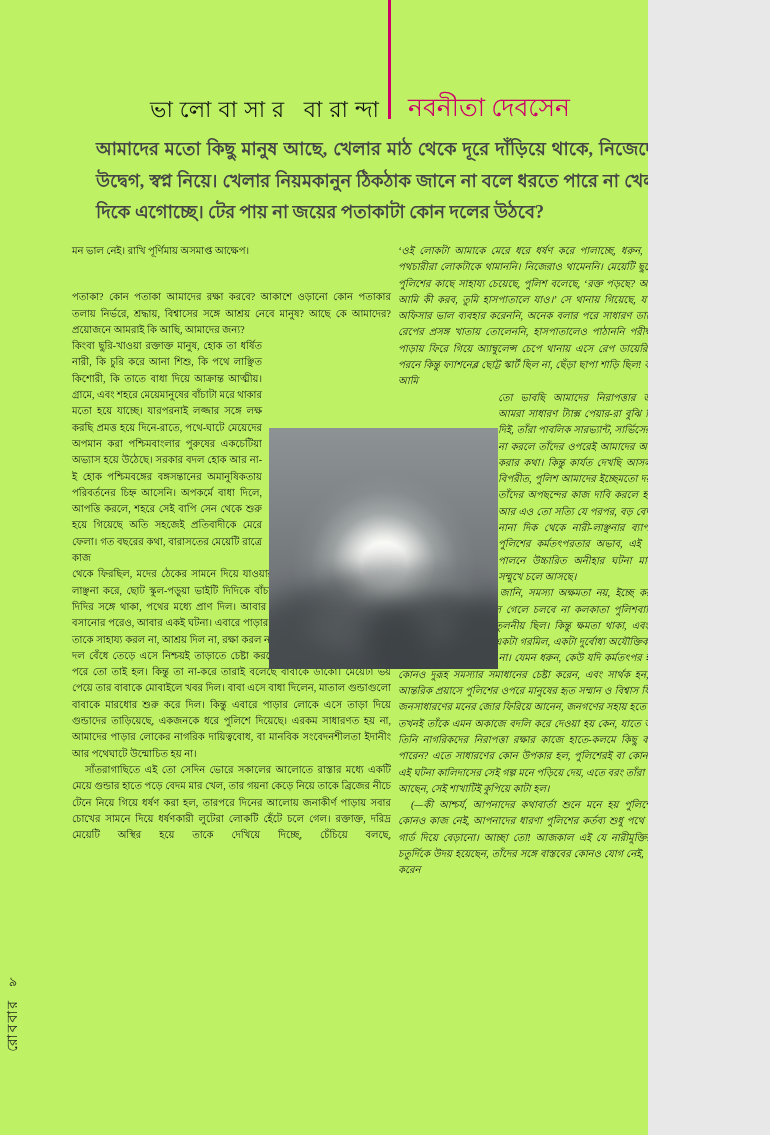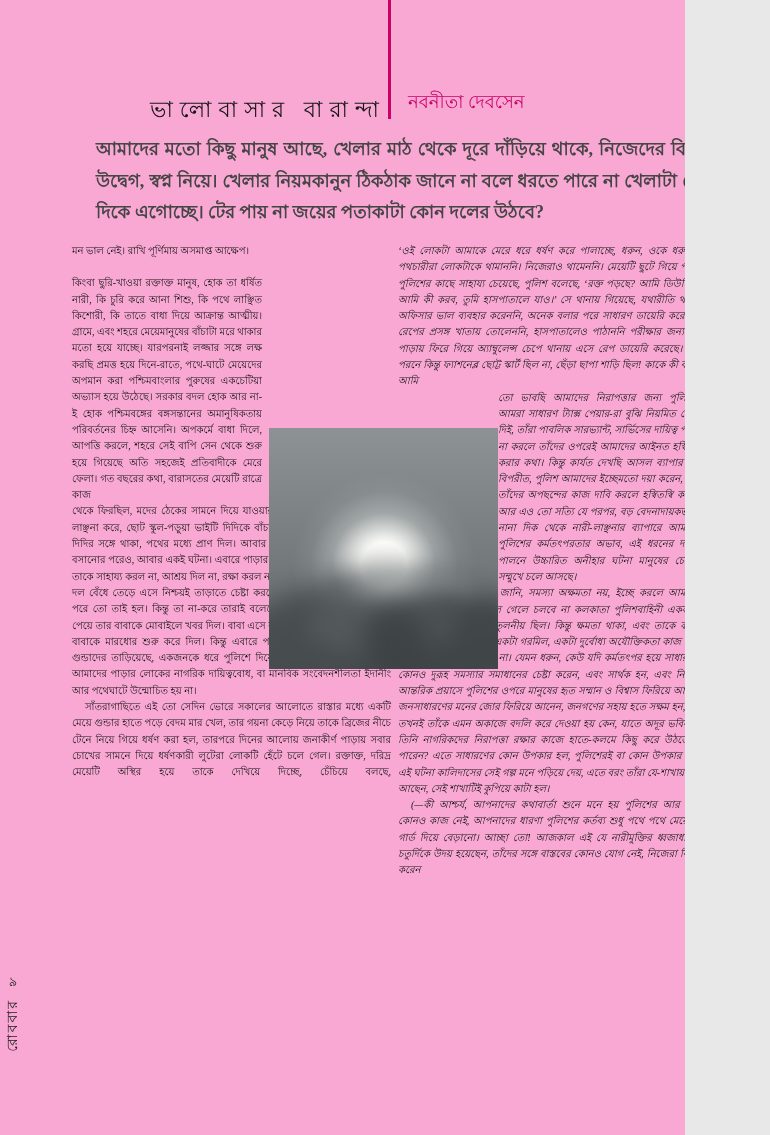--- a/index.html
+++ b/index.html
@@ -1,52 +1,51 @@
 <!DOCTYPE html>
 <html><head>
 <meta charset="utf-8">
 <style>
   html,body{margin:0;padding:0;background:#e8e8e8;}
   .page{
     position:relative;
     width:648px;height:1135px;
-    background:#f9a8d4;
+    background:#bef264;
     overflow:hidden;
     font-family:"Liberation Serif", serif;
-    padding-left:37px;
   }
   
   .mast-rule{
     position:absolute;left:388px;top:0;width:3px;height:119px;
     background:#cb0068;
   }
   .section-title{
     position:absolute;left:150px;top:92px;width:235px;
     font-size:22px;color:#141414;letter-spacing:0.32em;white-space:nowrap;
   }
   .author-name{
     position:absolute;left:408px;top:88px;
-    font-size:18px;color:#cb0068;white-space:nowrap;
+    font-size:25px;color:#cb0068;white-space:nowrap;
   }
   
   .headline{
     position:absolute;left:96px;top:134px;width:622px;
     font-size:18px;line-height:31.5px;color:#454545;
     text-align:justify;
     font-weight:bold;
   }
   
   .col{
     position:absolute;top:243px;
     font-size:10px;line-height:16.3px;color:#141414;
   }
   .col-left{left:72px;width:319px;}
   .col-right{left:398px;width:305px;font-style:italic;}
   .seg{width:100%;}
-  .seg.narrow-left{width:190px;margin-top:16px;}
+  .seg.narrow-left{width:190px;}
   .seg.narrow-right{width:205px;margin-left:100px;}
   p.body-para{margin:0;text-align:justify;}
   p.body-para.indent{text-indent:1.3em;}
   p.body-para.gap{margin-top:30px;}
   p.body-para.flush{text-align-last:justify;}
   
   .photo{
     position:absolute;left:269px;top:428px;width:229px;height:241px;
     overflow:hidden;
     background:linear-gradient(180deg,#8d9295 0%,#7e8486 34%,#72777a 60%,#5c6164 100%);
@@ -86,20 +85,21 @@
 
   <div class="mast-rule"></div>
   <div class="section-title">ভালোবাসার বারান্দা</div>
   <div class="author-name">নবনীতা দেবসেন</div>
 
   <div class="headline">আমাদের মতো কিছু মানুষ আছে, খেলার মাঠ থেকে দূরে দাঁড়িয়ে থাকে, নিজেদের বিশ্বাস, উদ্বেগ, স্বপ্ন নিয়ে। খেলার নিয়মকানুন ঠিকঠাক জানে না বলে ধরতে পারে না খেলাটা কোন দিকে এগোচ্ছে। টের পায় না জয়ের পতাকাটা কোন দলের উঠবে?</div>
 
   <div class="col col-left" id="col-left">
       <div class="seg">
         <p class="body-para">মন ভাল নেই। রাখি পূর্ণিমায় অসমাপ্ত আক্ষেপ।</p>
+        <p class="body-para gap">পতাকা? কোন পতাকা আমাদের রক্ষা করবে? আকাশে ওড়ানো কোন পতাকার তলায় নির্ভরে, শ্রদ্ধায়, বিশ্বাসের সঙ্গে আশ্রয় নেবে মানুষ? আছে কে আমাদের? প্রয়োজনে আমরাই কি আছি, আমাদের জন্য?</p>
       </div>
       <div class="seg narrow-left">
         <p class="body-para flush">কিংবা ছুরি-খাওয়া রক্তাক্ত মানুষ, হোক তা ধর্ষিত নারী, কি চুরি করে আনা শিশু, কি পথে লাঞ্ছিত কিশোরী, কি তাতে বাধা দিয়ে আক্রান্ত আত্মীয়। গ্রামে, এবং শহরে মেয়েমানুষের বাঁচাটা মরে থাকার মতো হয়ে যাচ্ছে। যারপরনাই লজ্জার সঙ্গে লক্ষ করছি প্রমত্ত হয়ে দিনে-রাতে, পথে-ঘাটে মেয়েদের অপমান করা পশ্চিমবাংলার পুরুষের একচেটিয়া অভ্যাস হয়ে উঠেছে। সরকার বদল হোক আর না-ই হোক পশ্চিমবঙ্গের বঙ্গসন্তানের অমানুষিকতায় পরিবর্তনের চিহ্ন আসেনি। অপকর্মে বাধা দিলে, আপত্তি করলে, শহরে সেই বাপি সেন থেকে শুরু হয়ে গিয়েছে অতি সহজেই প্রতিবাদীকে মেরে ফেলা। গত বছরের কথা, বারাসতের মেয়েটি রাত্রে কাজ</p>
       </div>
       <div class="seg">
         <p class="body-para">থেকে ফিরছিল, মদের ঠেকের সামনে দিয়ে যাওয়ার সময়ে মত্ত ছেলেগুলো তাকে লাঞ্ছনা করে, ছোট স্কুল-পড়ুয়া ভাইটি দিদিকে বাঁচাতে গিয়ে, সেই উদ্দেশোই তার দিদির সঙ্গে থাকা, পথের মধ্যে প্রাণ দিল। আবার সেইখানেই, চলন্ত পুলিশ প্রহরা বসানোর পরেও, আবার একই ঘটনা। এবারে পাড়ার ভ্যানচালকের দল ঘটনা দেখেও তাকে সাহায্য করল না, আশ্রয় দিল না, রক্ষা করল না, তাদের ঘরে সন্তান নেই? তারা দল বেঁধে তেড়ে এসে নিশ্চয়ই তাড়াতে চেষ্টা করতে পারত গুন্ডা ছেলেগুলোকে, পরে তো তাই হল। কিন্তু তা না-করে তারাই বলেছে বাবাকে ডাকো। মেয়েটা ভয় পেয়ে তার বাবাকে মোবাইলে খবর দিল। বাবা এসে বাধা দিলেন, মাতাল গুন্ডাগুলো বাবাকে মারধোর শুরু করে দিল। কিন্তু এবারে পাড়ার লোকে এসে তাড়া দিয়ে গুন্ডাদের তাড়িয়েছে, একজনকে ধরে পুলিশে দিয়েছে। এরকম সাধারণত হয় না, আমাদের পাড়ার লোকের নাগরিক দায়িত্ববোধ, বা মানবিক সংবেদনশীলতা ইদানীং আর পথেঘাটে উন্মোচিত হয় না।</p>
         <p class="body-para indent flush">সাঁতরাগাছিতে এই তো সেদিন ভোরে সকালের আলোতে রাস্তার মধ্যে একটি মেয়ে গুন্ডার হাতে পড়ে বেদম মার খেল, তার গয়না কেড়ে নিয়ে তাকে ব্রিজের নীচে টেনে নিয়ে গিয়ে ধর্ষণ করা হল, তারপরে দিনের আলোয় জনাকীর্ণ পাড়ায় সবার চোখের সামনে দিয়ে ধর্ষণকারী লুটেরা লোকটি হেঁটে চলে গেল। রক্তাক্ত, দরিদ্র মেয়েটি অস্থির হয়ে তাকে দেখিয়ে দিচ্ছে, চেঁচিয়ে বলছে,</p>
       </div>
     </div>
   <div class="col col-right" id="col-right">

